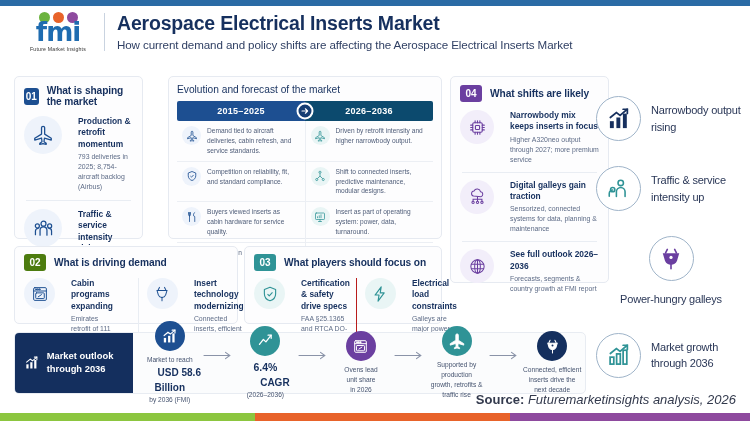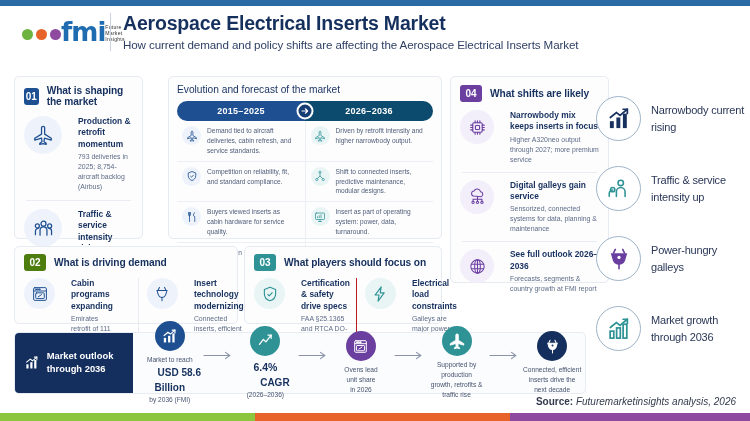--- a/index.html
+++ b/index.html
@@ -13,21 +13,21 @@
   }
   .page { position: relative; width: 750px; height: 421px; background: #ffffff; }
 
   
   .topband { position: absolute; top: 0; left: 0; width: 750px; height: 6px; background: #2a6ba5; }
   .botband { position: absolute; bottom: 0; left: 0; width: 750px; height: 8px; display: flex; }
   .botband > i { display: block; height: 100%; }
 
   
   .header { position: absolute; top: 8px; left: 0; width: 750px; height: 48px; display: flex; align-items: center; }
-  .logo { width: 100px; padding-left: 16px; display: flex; align-items: center; margin-left: 6px; }
+  .logo { width: 100px; padding-left: 16px; display: flex; flex-direction: column; align-items: center; }
   .logo-dots { display: flex; gap: 3px; margin-bottom: -4px; }
   .logo-dots span { width: 11px; height: 11px; border-radius: 50%; display: block; }
   .logo-word { font-size: 26px; font-weight: bold; color: #1f6cb0; letter-spacing: -1px; line-height: 1; font-family: "DejaVu Sans", sans-serif; }
   .logo-tag { font-size: 5.2px; color: #333; letter-spacing: .2px; margin-top: 1px; }
   .hdiv { width: 1px; height: 38px; background: #c9d3e0; margin: 0 12px 0 4px; }
   .htext h1 { font-size: 19.5px; font-weight: bold; color: #16305e; letter-spacing: -.2px; line-height: 1.1; }
   .htext h2 { font-size: 11.6px; font-weight: normal; color: #2f3f63; margin-top: 3px; letter-spacing: -.1px; }
 
   
   .card { position: absolute; background: #fdfdfe; border: 1px solid #e6eaf1; border-radius: 5px; }
@@ -39,21 +39,21 @@
   .item { display: flex; gap: 16px; align-items: flex-start; }
   .ibubble { flex: 0 0 auto; border-radius: 50%; display: flex; align-items: center; justify-content: center; }
   .itxt h4 { font-size: 8.4px; font-weight: bold; color: #16305e; line-height: 1.35; }
   .itxt p { font-size: 6.9px; color: #5a6party; }
   .itxt p { font-size: 6.9px; color: #5d6b86; line-height: 1.45; margin-top: 2px; }
   .hrule { height: 1px; background: #e9edf3; }
 
   
   .evo { position: absolute; }
   .evo-title { font-size: 10.2px; font-weight: normal; color: #16305e; }
-  .evo-head { display: flex; height: 20px; border-radius: 10px; overflow: hidden; position: relative; }
+  .evo-head { display: flex; height: 20px; border-radius: 2px; overflow: hidden; position: relative; }
   .evo-head .l, .evo-head .r { flex: 1; display: flex; align-items: center; justify-content: center;
       color: #fff; font-size: 9px; font-weight: bold; letter-spacing: .3px; }
   .evo-head .l { background: #1d4f91; }
   .evo-head .r { background: #0c4a6e; }
   .evo-arrow { position: absolute; left: 50%; top: 50%; transform: translate(-50%,-50%);
       width: 17px; height: 17px; border-radius: 50%; background: #153d73; border: 2px solid #fff;
       display: flex; align-items: center; justify-content: center; }
   .evo-row { display: flex; border-bottom: 1px solid #eceff4; }
   .evo-row:last-child { border-bottom: none; }
   .evo-cell { flex: 1; display: flex; gap: 6px; align-items: flex-start; padding: 5px 7px 5px 5px; }
@@ -73,21 +73,21 @@
   .strip-blue { width: 118px; height: 100%; background: #142f5e; border-radius: 4px 0 0 4px;
       display: flex; align-items: center; gap: 7px; padding: 0 9px; flex: 0 0 auto; }
   .strip-blue span { font-size: 9.4px; font-weight: bold; color: #fff; line-height: 1.35; }
   .step { display: flex; flex-direction: column; align-items: center; width: 92px; }
   .step .sc { width: 30px; height: 30px; border-radius: 50%; display: flex; align-items: center; justify-content: center; }
   .step .st { margin-top: 4px; text-align: center; font-size: 6.6px; color: #45536f; line-height: 1.5; }
   .step .st b { font-size: 10px; color: #16305e; margin-left: 19px; }
   .step .st .big { font-size: 10.5px; font-weight: bold; color: #16305e; display: block; }
   .conn { width: 34px; display: flex; align-items: center; justify-content: center; margin-bottom: 16px; }
 
-  .source { position: absolute; right: 14px; bottom: 14px; font-size: 10px; color: #333a4d; font-style: italic; margin-top: 48px; }
+  .source { position: absolute; right: 14px; bottom: 14px; font-size: 13px; color: #333a4d; font-style: italic; margin-top: 48px; }
   .source b { font-style: normal; }
 </style>
 </head>
 <body>
 
 <div class="page">
 
   <div class="topband"></div>
 
   <div class="header">
@@ -274,21 +274,21 @@
       <div class="ibubble" style="width:34px;height:34px;background:#f2eefa;">
         <svg width="19" height="19" viewBox="0 0 24 24" fill="none" stroke="#6b3fa0" stroke-width="1.3" stroke-linecap="round">
             <path d="M7 11.5a3.3 3.3 0 0 1 .6-6.5 4.4 4.4 0 0 1 8.3 1.1 3.1 3.1 0 0 1 .4 6.1z"></path>
             <path d="M12 12.4v3.2M12 15.6H6.4v2.2M12 15.6h5.6v2.2M12 15.6v2.2"></path>
             <circle cx="6.4" cy="19.4" r="1.5"></circle>
             <circle cx="12" cy="19.4" r="1.5"></circle>
             <circle cx="17.6" cy="19.4" r="1.5"></circle>
           </svg>
       </div>
       <div class="itxt">
-        <h4>Digital galleys gain service</h4>
+        <h4>Digital galleys gain traction</h4>
         <p>Sensorized, connected systems for data, planning &amp; maintenance</p>
       </div>
     </div>
 
     <div class="hrule" style="margin:7px 2px 0;"></div>
 
     <div class="item" style="margin-top:7px;">
       <div class="ibubble" style="width:34px;height:34px;background:#f2eefa;">
         <svg width="19" height="19" viewBox="0 0 24 24" fill="none" stroke="#6b3fa0" stroke-width="1.3">
             <circle cx="12" cy="12" r="8.4"></circle>
@@ -379,36 +379,36 @@
     <div class="rrow">
       <div class="rcirc">
         <svg width="26" height="26" viewBox="0 0 24 24" fill="none" stroke="#17305e" stroke-width="1.6" stroke-linecap="round">
           <rect x="3.6" y="14" width="3.6" height="6.4" fill="#17305e" stroke="none"></rect>
           <rect x="9.6" y="10.6" width="3.6" height="9.8" fill="#17305e" stroke="none"></rect>
           <rect x="15.6" y="7" width="3.6" height="13.4" fill="#17305e" stroke="none"></rect>
           <path d="M4 10.6 9.6 6l3.4 2.6L19.6 3"></path>
             <path d="M15.8 3h3.9v3.9"></path>
         </svg>
       </div>
-      <div class="rlab">Narrowbody current rising</div>
+      <div class="rlab">Narrowbody output rising</div>
     </div>
 
     <div class="rrow" style="margin-top:25px;">
       <div class="rcirc">
         <svg width="26" height="26" viewBox="0 0 24 24" fill="none" stroke="#2f9396" stroke-width="1.45" stroke-linecap="round">
           <circle cx="13.6" cy="6.4" r="2.5"></circle>
             <circle cx="6.2" cy="12.6" r="2"></circle>
           <path d="M9.6 19v-4.4a4 4 0 0 1 8 0V19"></path>
             <path d="M3 18.6v-2.4a3.2 3.2 0 0 1 3.2-3.2"></path>
         </svg>
       </div>
       <div class="rlab">Traffic &amp; service intensity up</div>
     </div>
 
-    <div class="rrow" style="margin-top:25px;">
+    <div class="rrow" style="margin-top:25px;flex-direction:column;">
       <div class="rcirc">
         <svg width="26" height="26" viewBox="0 0 24 24" fill="none" stroke="#6b3fa0" stroke-width="1.5" stroke-linecap="round">
           <path d="M8.6 3.2 7 6.4M15.4 3.2 17 6.4"></path>
           <path d="M5.4 7.4h13.2l-1.8 6.1a5.3 5.3 0 0 1-9.6 0z" fill="#6b3fa0" stroke="#6b3fa0"></path>
           <path d="M12 16.2V21" stroke="#6b3fa0"></path>
           <circle cx="12" cy="10.6" r="1.5" fill="#fff" stroke="none"></circle>
         </svg>
       </div>
       <div class="rlab">Power-hungry galleys</div>
     </div>

